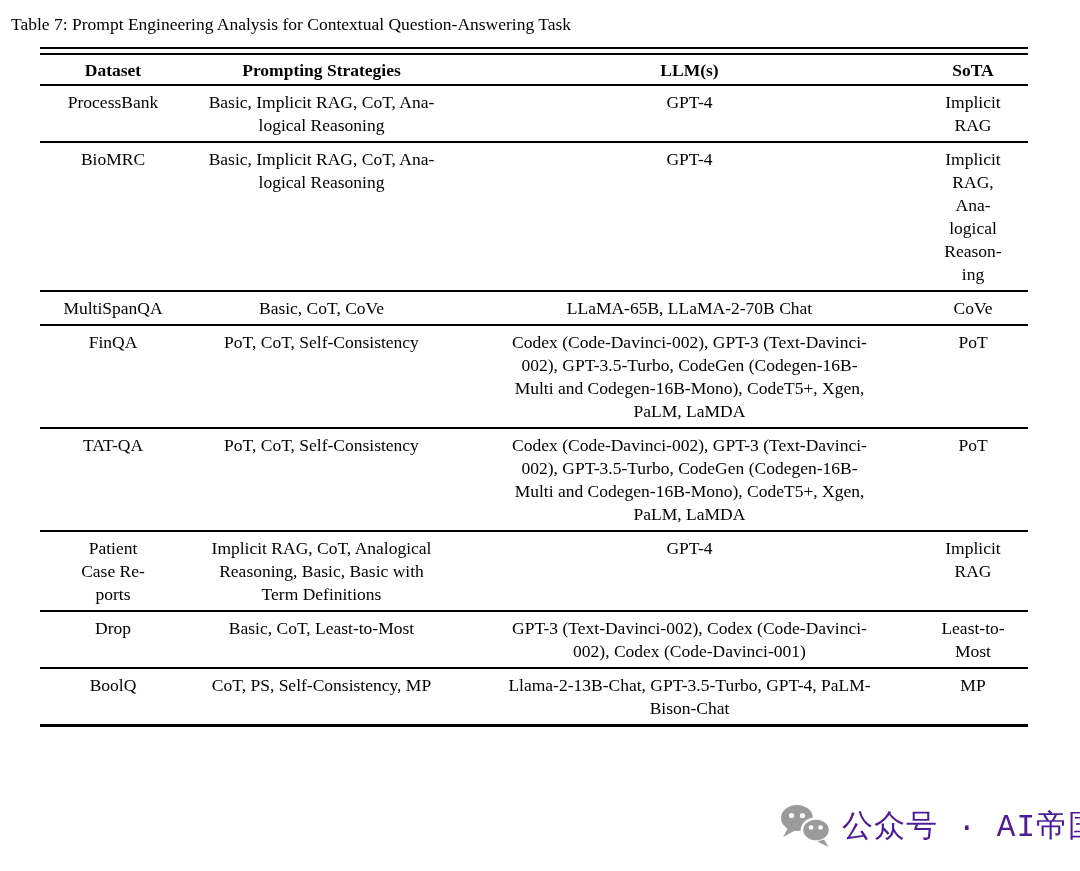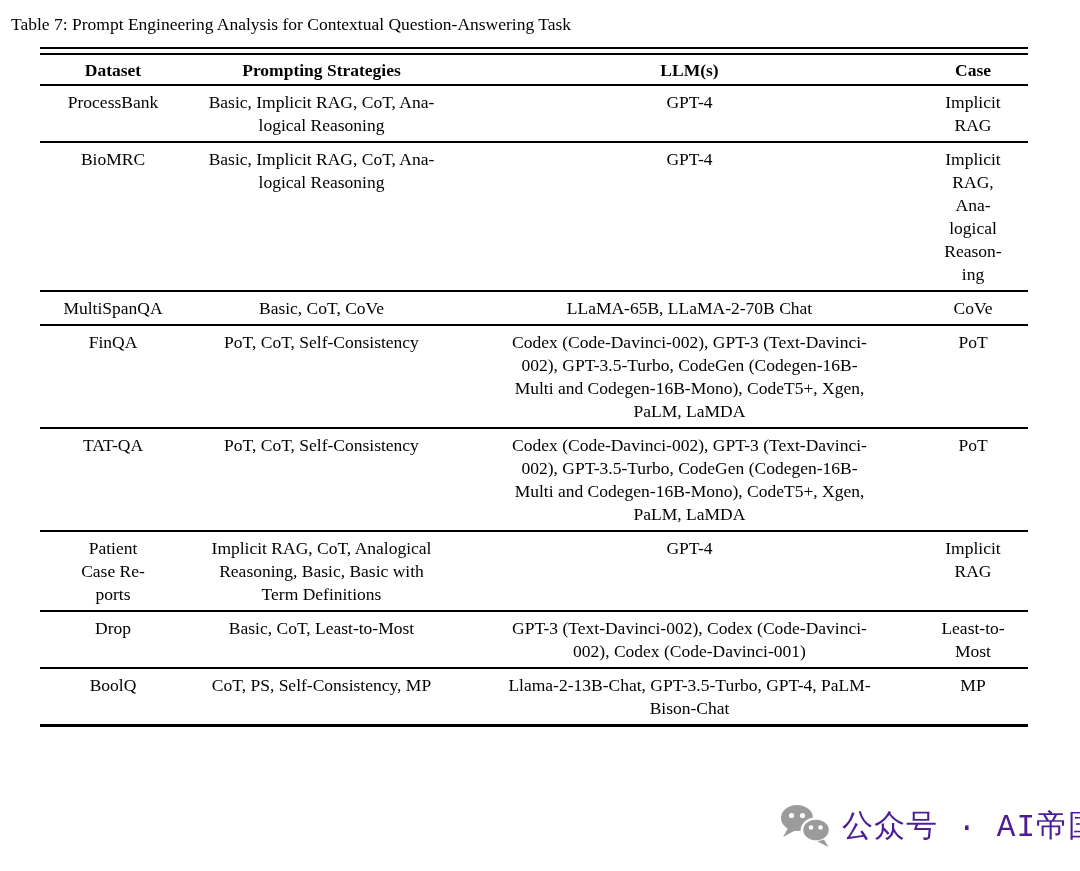--- a/index.html
+++ b/index.html
@@ -81,21 +81,21 @@
       <col style="width:142px">
       <col style="width:291px">
       <col style="width:445px">
       <col style="width:110px">
     </colgroup>
     <thead>
       <tr>
         <th>Dataset</th>
         <th>Prompting Strategies</th>
         <th>LLM(s)</th>
-        <th>Case</th>
+        <th>SoTA</th>
       </tr>
     </thead>
     <tbody>
       <tr>
         <td>ProcessBank</td>
         <td>Basic, Implicit RAG, CoT, Ana-
 logical Reasoning</td>
         <td>GPT-4</td>
         <td>Implicit
 RAG</td>

